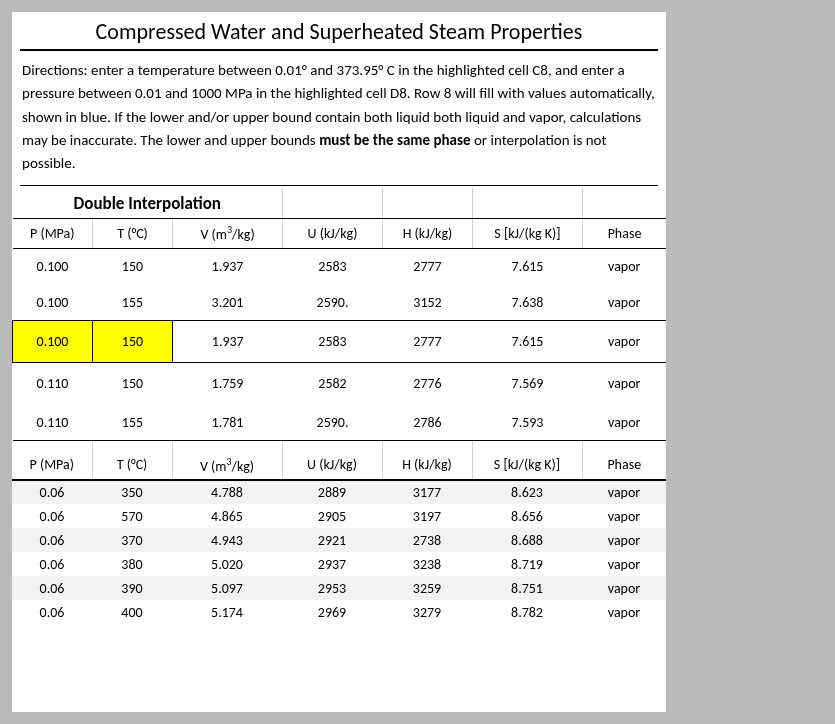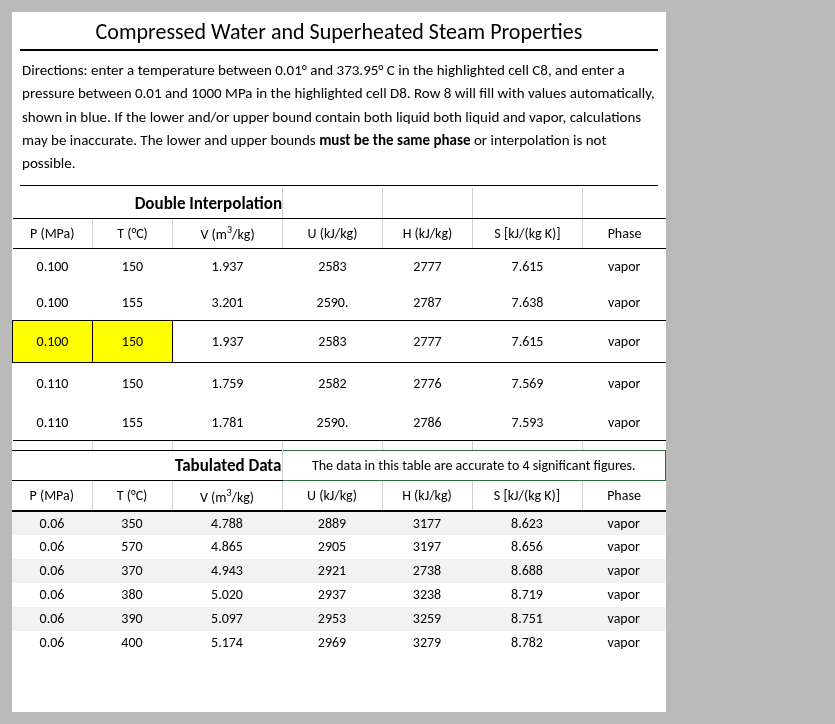--- a/index.html
+++ b/index.html
@@ -61,21 +61,21 @@
   col.c-p { width: 80px; }
   col.c-t { width: 80px; }
   col.c-v { width: 110px; }
   col.c-u { width: 100px; }
   col.c-h { width: 90px; }
   col.c-s { width: 110px; }
   col.c-ph { width: auto; }
   .section-title {
     font-size: 17px;
     font-weight: 700;
-    text-align: right;
+    text-align: center;
   }
   .grid-sep td, .grid-sep th {
     border-right: 1px solid #d0d0d0;
   }
   .grid-sep td:last-child, .grid-sep th:last-child { border-right: none; }
   .bb { border-bottom: 1px solid #000; }
   .bb2 { border-bottom: 2px solid #000; }
   .bt { border-top: 1px solid #000; }
   .highlight {
     background: #ffff00;
@@ -140,21 +140,21 @@
       <td>2583</td>
       <td>2777</td>
       <td>7.615</td>
       <td>vapor</td>
     </tr>
     <tr class="row-med">
       <td class="bb">0.100</td>
       <td class="bb">155</td>
       <td class="bb">3.201</td>
       <td class="bb">2590.</td>
-      <td class="bb">2787</td>
+      <td class="bb">3152</td>
       <td class="bb">7.638</td>
       <td class="bb">vapor</td>
     </tr>
     <tr class="row-tall">
       <td class="highlight">0.100</td>
       <td class="highlight">150</td>
       <td class="bb">1.937</td>
       <td class="bb">2583</td>
       <td class="bb">2777</td>
       <td class="bb">7.615</td>
@@ -194,24 +194,20 @@
     <colgroup>
       <col class="c-p">
         <col class="c-t">
         <col class="c-v">
         <col class="c-u">
         <col class="c-h">
         <col class="c-s">
         <col class="c-ph">
     </colgroup>
     <tbody>
-        <tr>
-      <td colspan="3" class="section-title bb bt" style="border-right:1px solid #d0d0d0">Tabulated Data</td>
-      <td colspan="4" class="tab-note">The data in this table are accurate to 4 significant figures.</td>
-    </tr>
     <tr class="grid-sep">
       <th class="bb2">P (MPa)</th>
       <th class="bb2">T (°C)</th>
       <th class="bb2"><span>V (m</span><sup>3</sup><span>/kg)</span></th>
       <th class="bb2">U (kJ/kg)</th>
       <th class="bb2">H (kJ/kg)</th>
       <th class="bb2">S [kJ/(kg K)]</th>
       <th class="bb2">Phase</th>
     </tr>
     <tr class="data-row alt">

